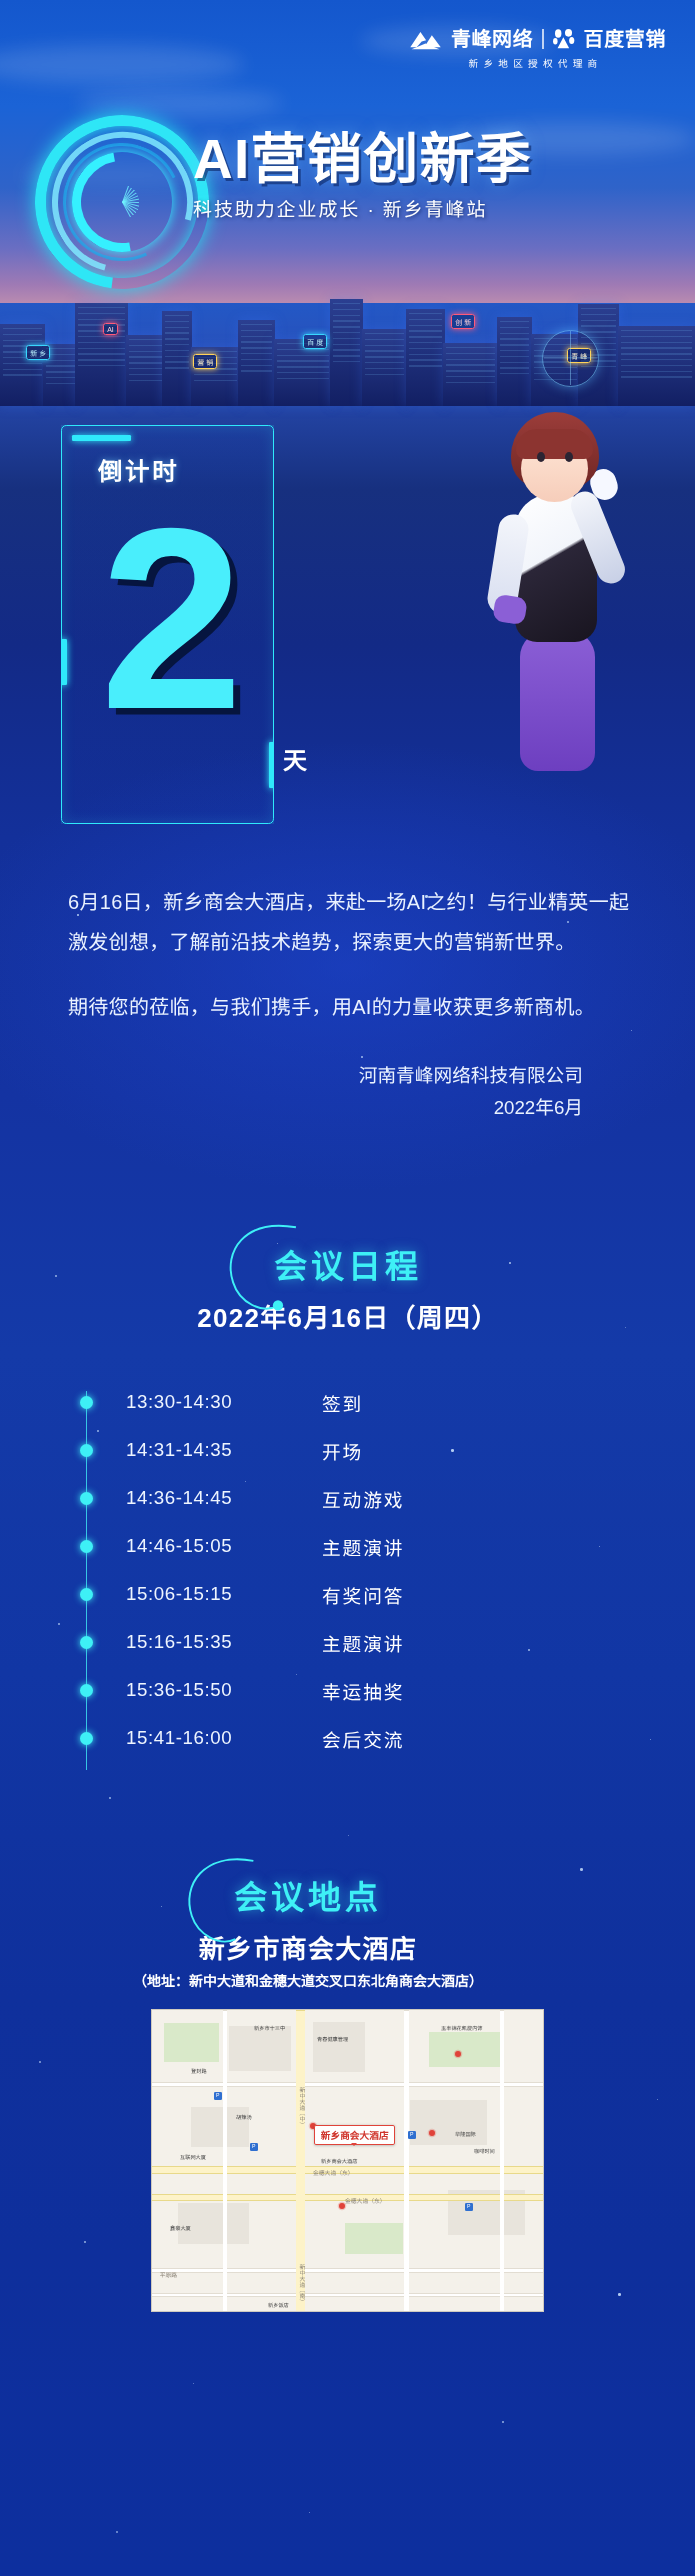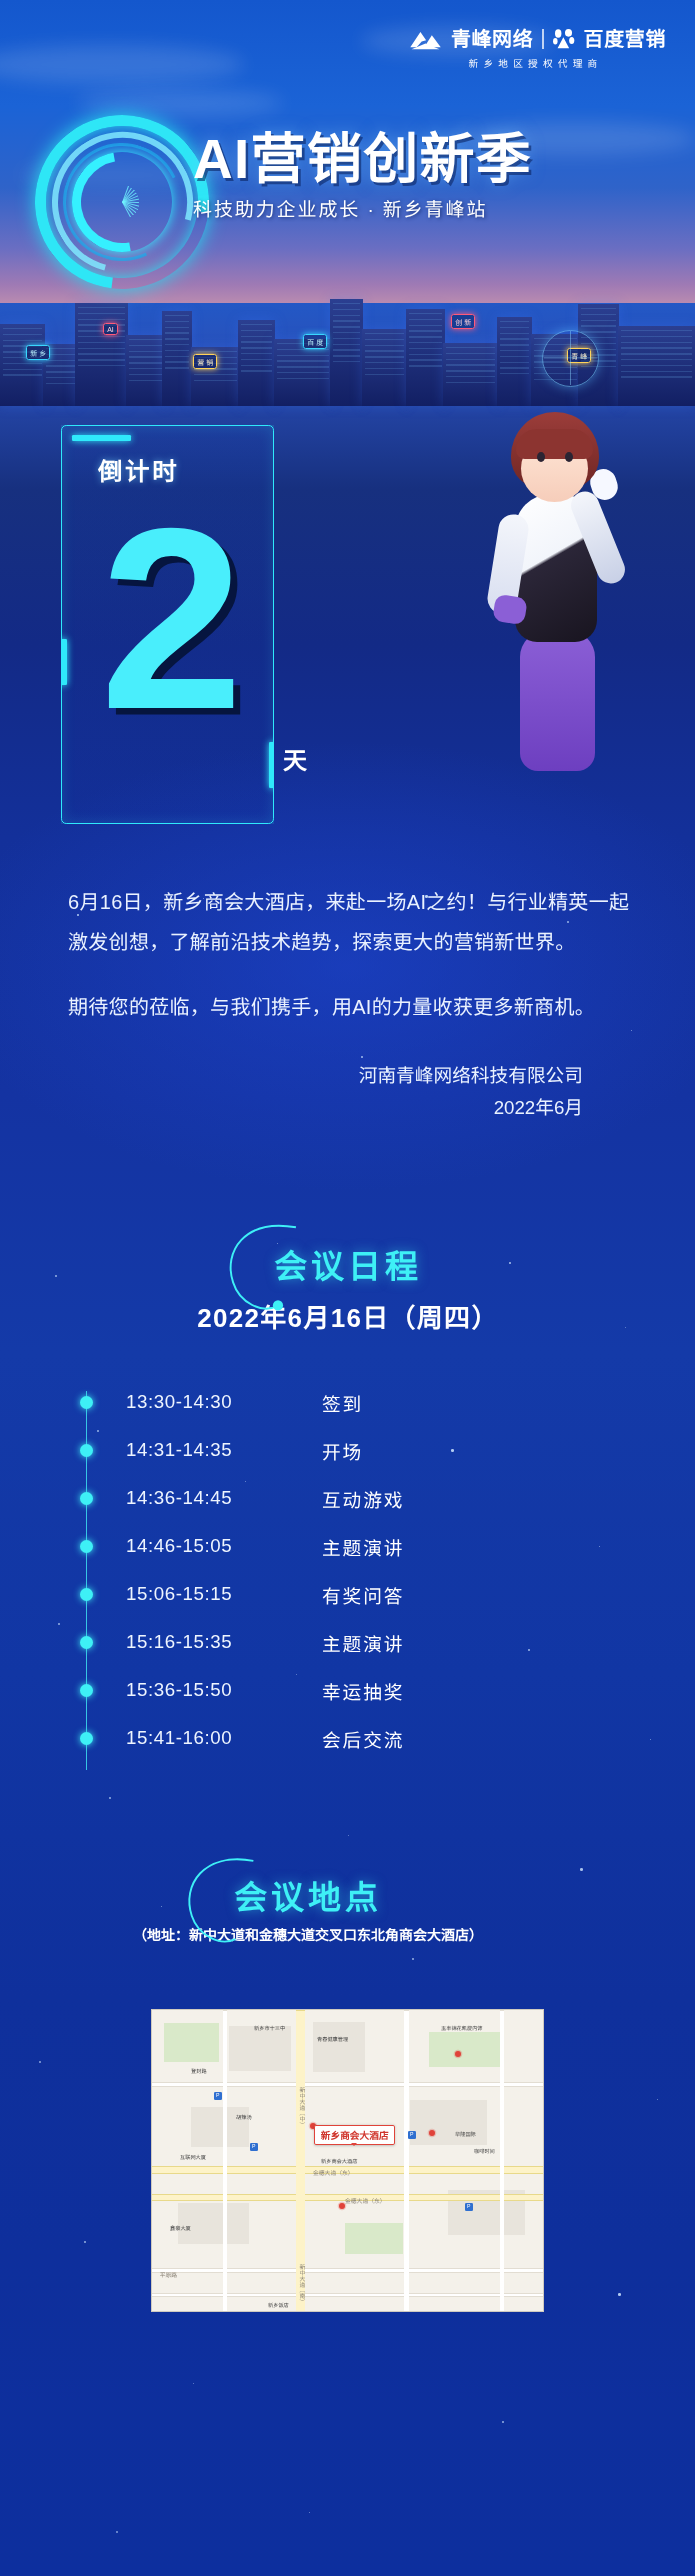--- a/index.html
+++ b/index.html
@@ -404,20 +404,21 @@
     </div>
   </div>
 
   <div class="section-head venue-head">
     <span class="swirl">
       <svg width="109" height="97" viewBox="0 0 170 150">
         <path d="M116 10 C38 -4, 4 48, 20 96 C30 126, 64 144, 88 132" fill="none" stroke="#3ef0f6" stroke-width="3"></path>
       </svg>
     </span>
     <div class="sec-title">会议地点</div>
+    <div class="sec-sub">新乡市商会大酒店</div>
     <div class="sec-sub2">（地址：新中大道和金穗大道交叉口东北角商会大酒店）</div>
   </div>
 
   <div class="mapwrap">
     <div class="mblock" style="left:0;top:0;width:393px;height:303px;background:#f4f1ea;"></div>
     <div class="mgreen" style="left:11.6px;top:13px;width:55px;height:39px;"></div>
     <div class="mgreen" style="left:277px;top:22px;width:71px;height:35px;"></div>
     <div class="mgreen" style="left:193px;top:213px;width:58px;height:31px;"></div>
 
     <div class="mblock" style="left:77px;top:15.5px;width:62px;height:45px;"></div>

